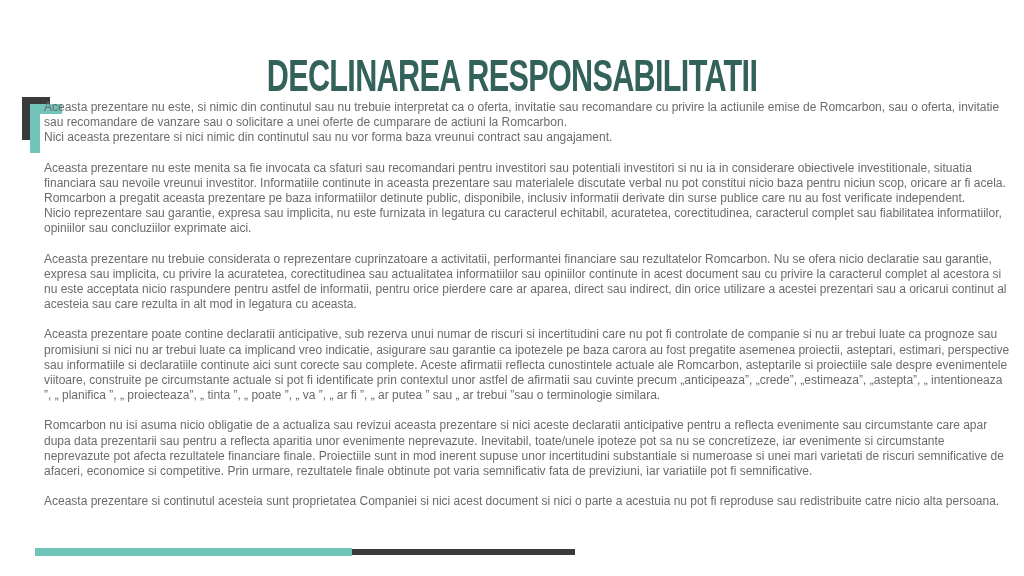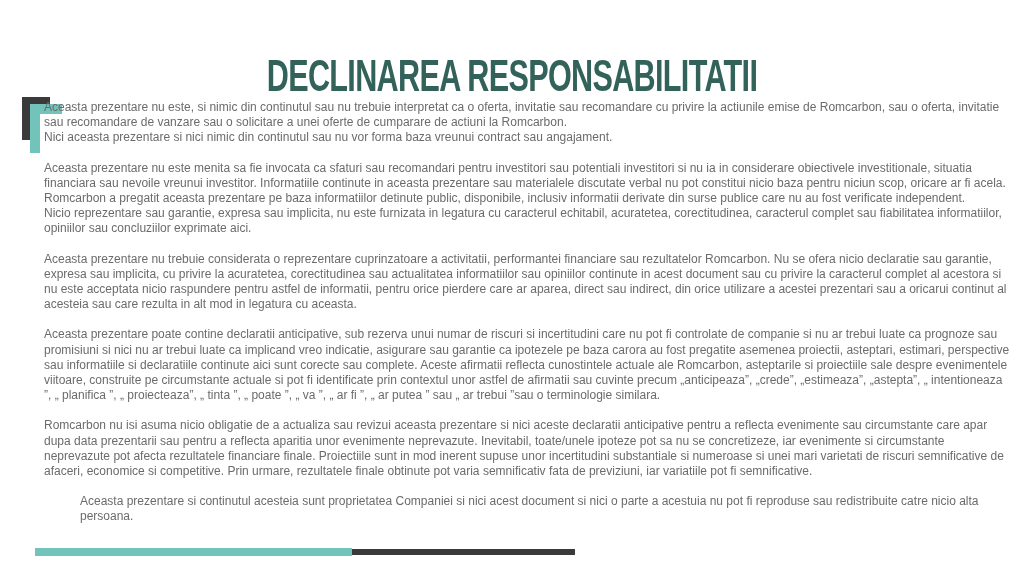--- a/index.html
+++ b/index.html
@@ -53,21 +53,21 @@
     position: absolute;
     left: 44px;
     top: 100px;
     width: 968px;
     color: #6b6b6b;
     font-size: 12px;
     line-height: 15.2px;
     text-align: left;
   }
   .para { margin-bottom: 15px; }
-  .para:last-child { margin-bottom: 0; margin-left: 36px; }
+  .para:last-child { margin-bottom: 0; }
   .bar-teal {
     position: absolute;
     left: 35px;
     top: 548px;
     width: 317px;
     height: 8px;
     background: #72c3b9;
   }
   .bar-dark {
     position: absolute;

